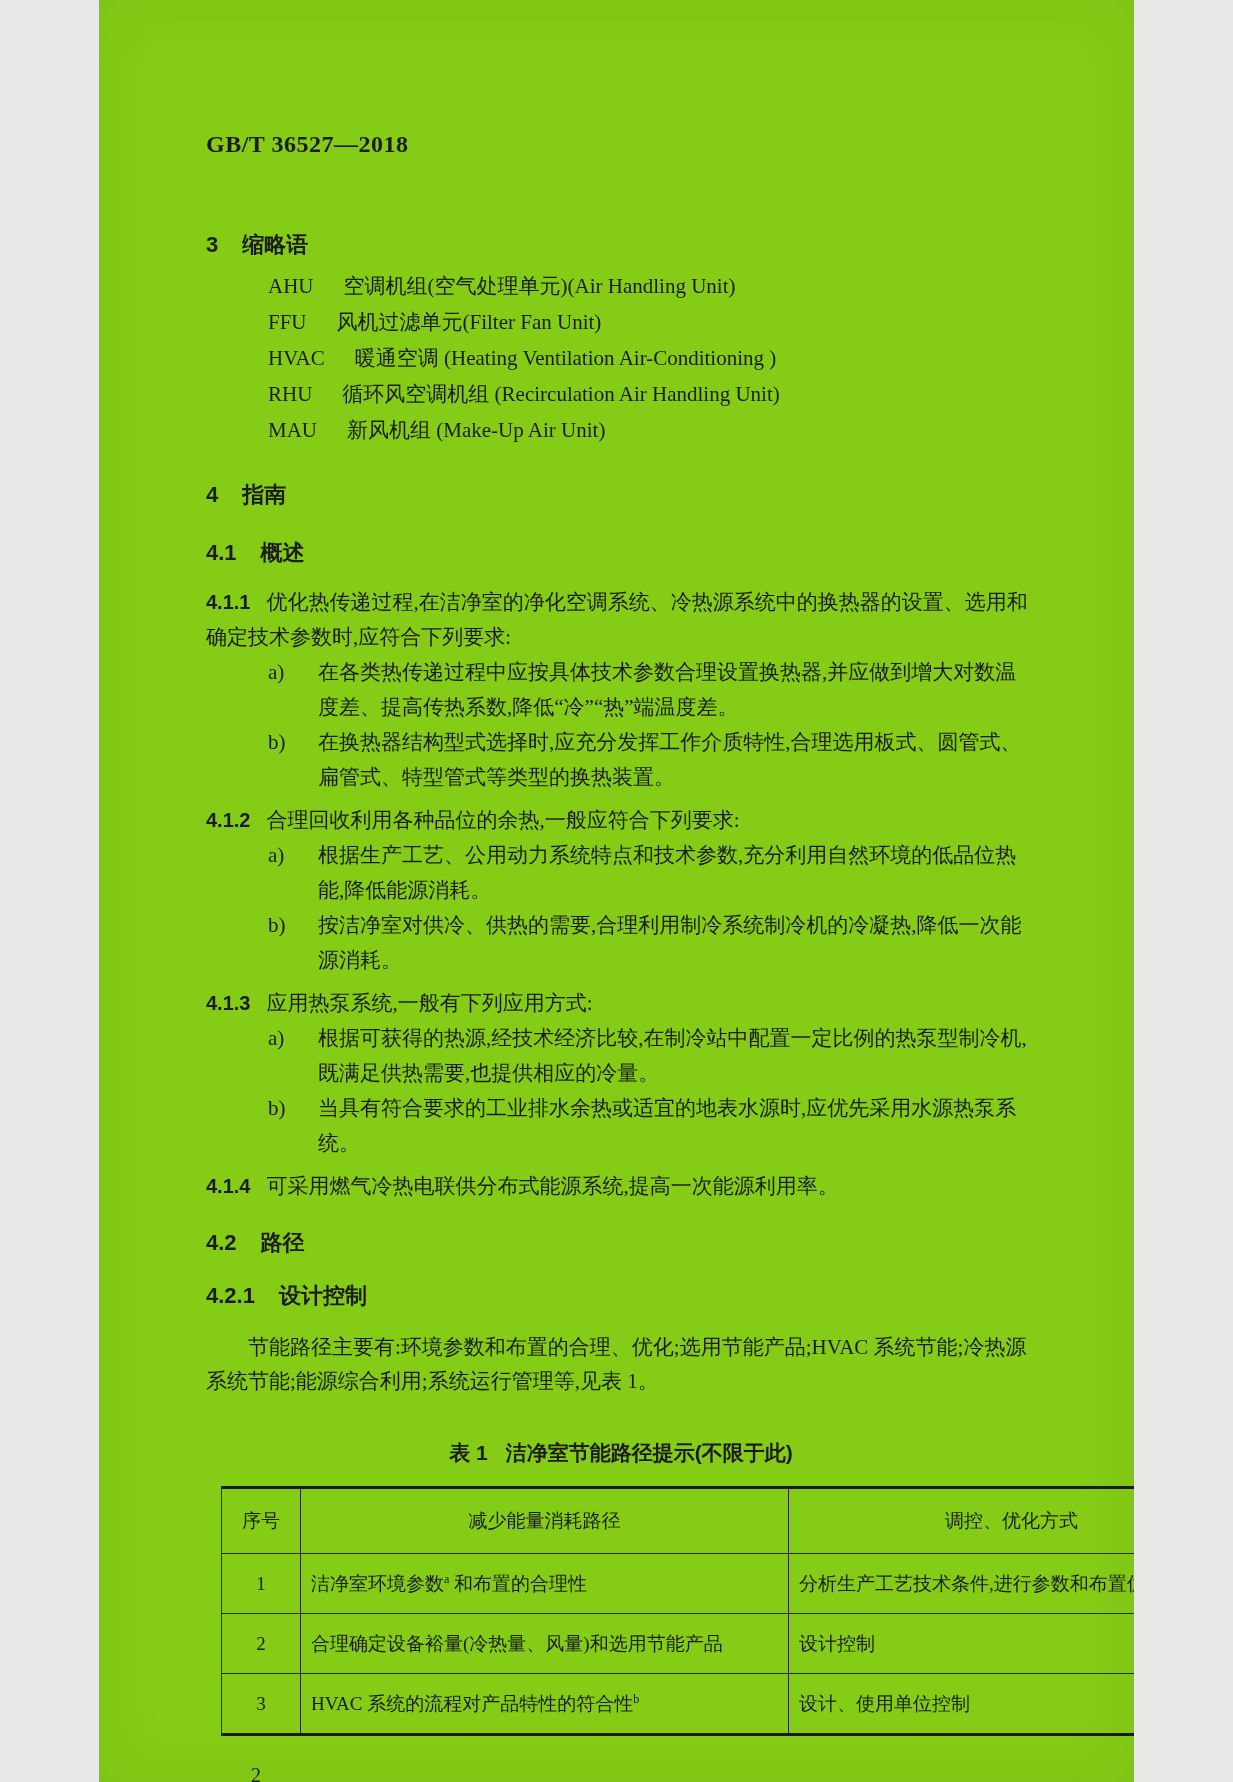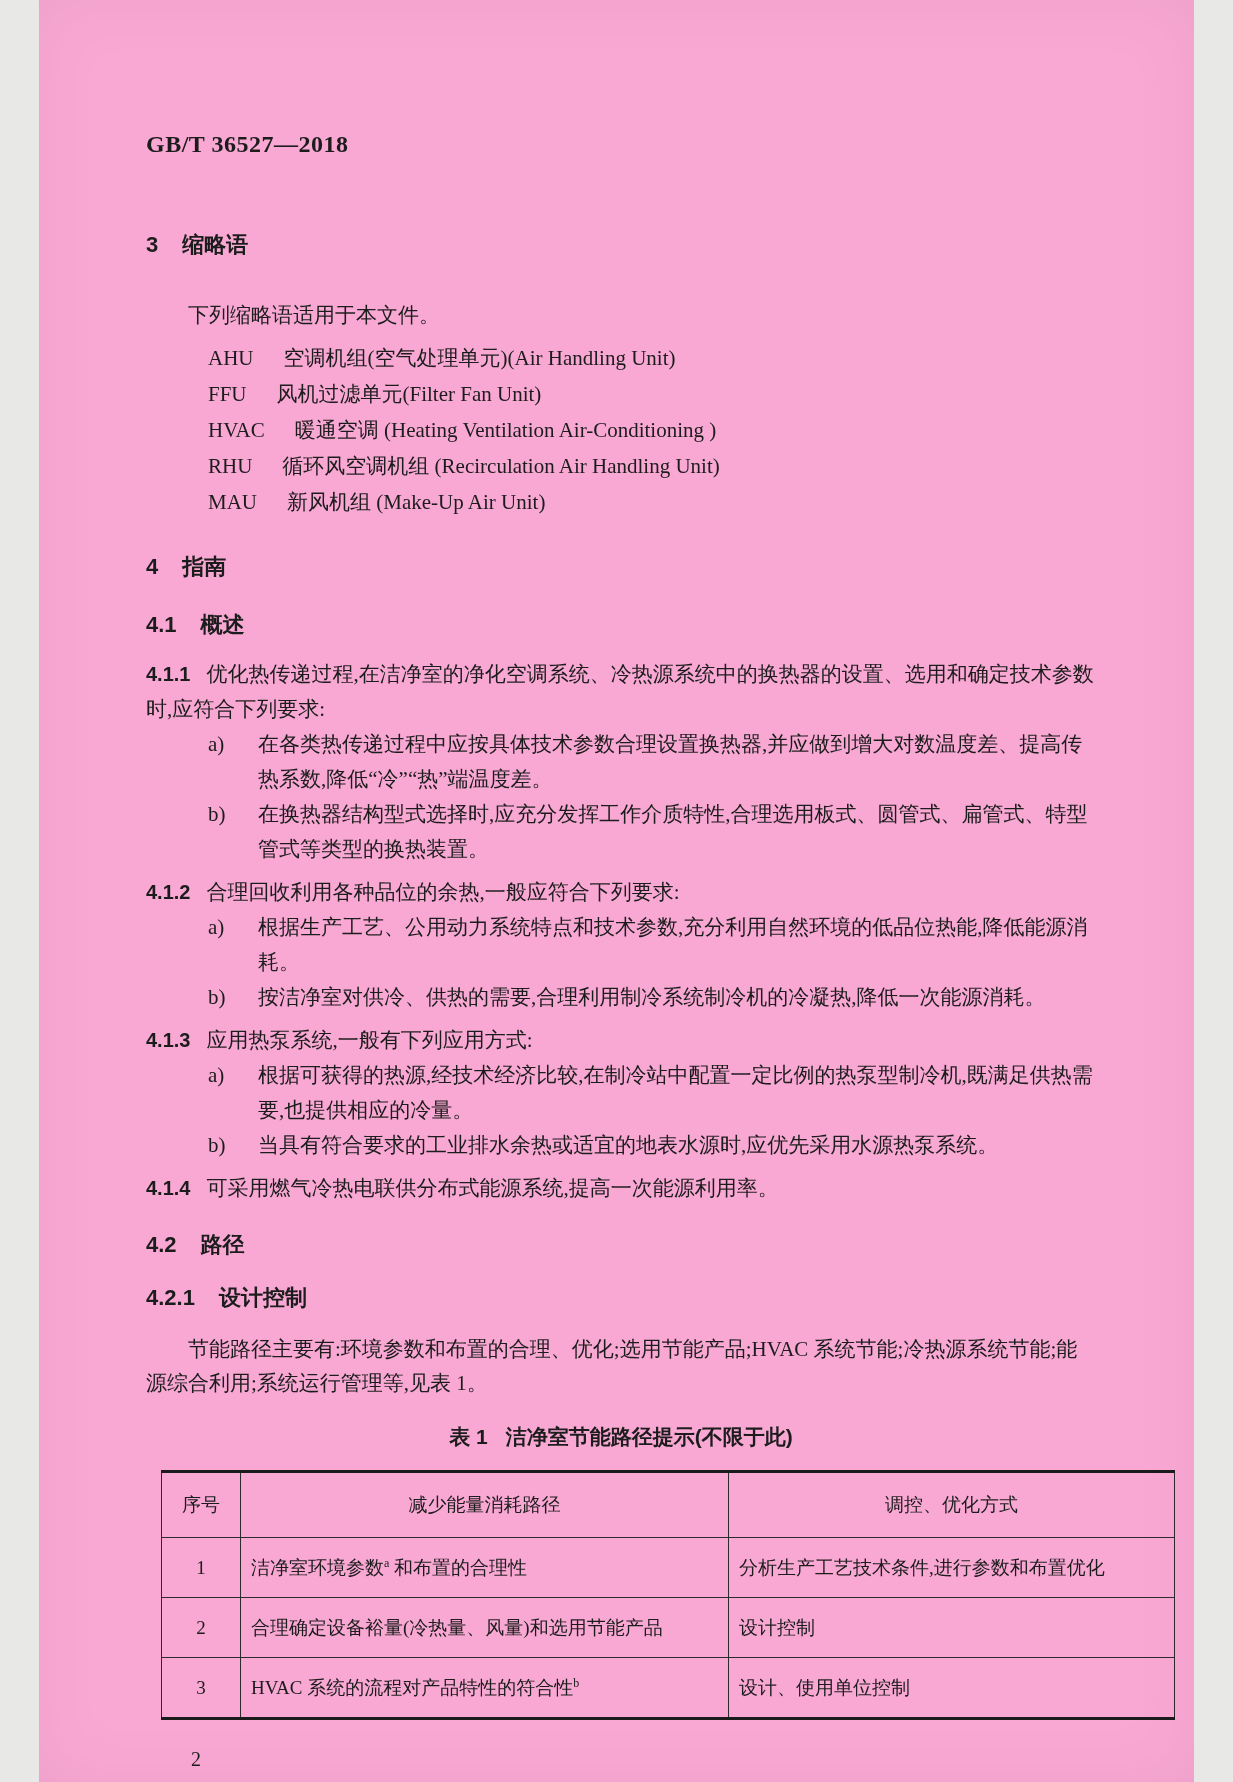--- a/index.html
+++ b/index.html
@@ -1,20 +1,20 @@
 <!DOCTYPE html>
 <html lang="zh"><head>
 <meta charset="utf-8">
 <style>
   html,body{margin:0;padding:0;background:#e8e8e6;}
   .page{
     position:relative;
-    width:1155px;height:1782px;
+    width:1035px;height:1782px;
     margin:0 auto;
-    background:#f9a8d4;
+    background:#84cc16;
     box-shadow:inset 0 0 70px rgba(0,0,0,0.05);
     color:#1c1c1c;
     font-family:"Liberation Serif","DejaVu Serif",serif;
     overflow:hidden;
     box-sizing:border-box;
     padding:0 98px 0 107px;
   }
   .doc-number{
     padding-top:130px;
     font-family:"Liberation Serif","DejaVu Serif",serif;
@@ -61,21 +61,21 @@
     font-size:21px;line-height:35px;
   }
   .ilabel{flex:none;width:50px;}
   .itext{flex:1;}
   .para{
     margin:22px 0 0 0;
     font-size:21px;line-height:34px;
     text-indent:2em;
   }
   .table-title{
-    margin-top:24px;
+    margin-top:42px;
     text-align:center;
     font-family:"Liberation Sans","DejaVu Sans",sans-serif;
     font-weight:bold;font-size:21px;line-height:26px;
   }
   .ttl-label{margin-right:18px;}
   table.t1{
     margin-top:20px;margin-left:15px;
     width:1013px;
     border-collapse:collapse;
     border-top:3px solid #1b1b1b;
@@ -105,21 +105,20 @@
 <body>
 
 <div class="page">
 
   <div class="doc-number">GB/T 36527—2018</div>
 
   <div class="h-sec">
     <span class="hnum">3</span><span>缩略语</span>
   </div>
 
-  <p class="intro">下列缩略语适用于本文件。</p>
 
   <div class="abbr-list">
     <div class="abbr-row">
       <span class="abbr">AHU</span><span>空调机组(空气处理单元)(Air Handling Unit)</span>
     </div>
     <div class="abbr-row">
       <span class="abbr">FFU</span><span>风机过滤单元(Filter Fan Unit)</span>
     </div>
     <div class="abbr-row">
       <span class="abbr">HVAC</span><span>暖通空调 (Heating Ventilation Air-Conditioning )</span>

